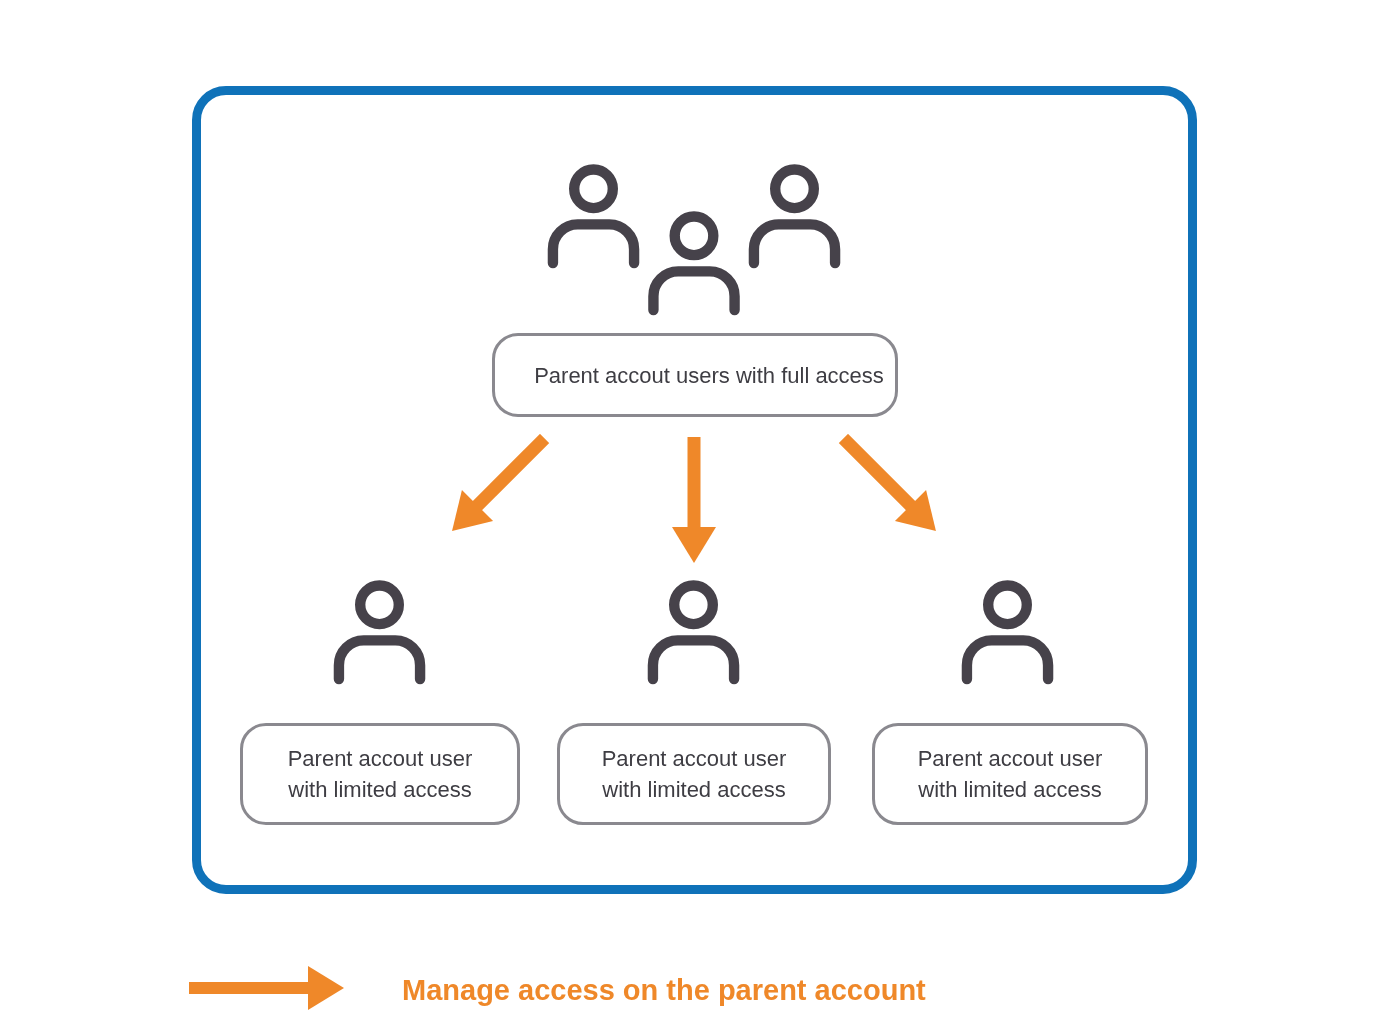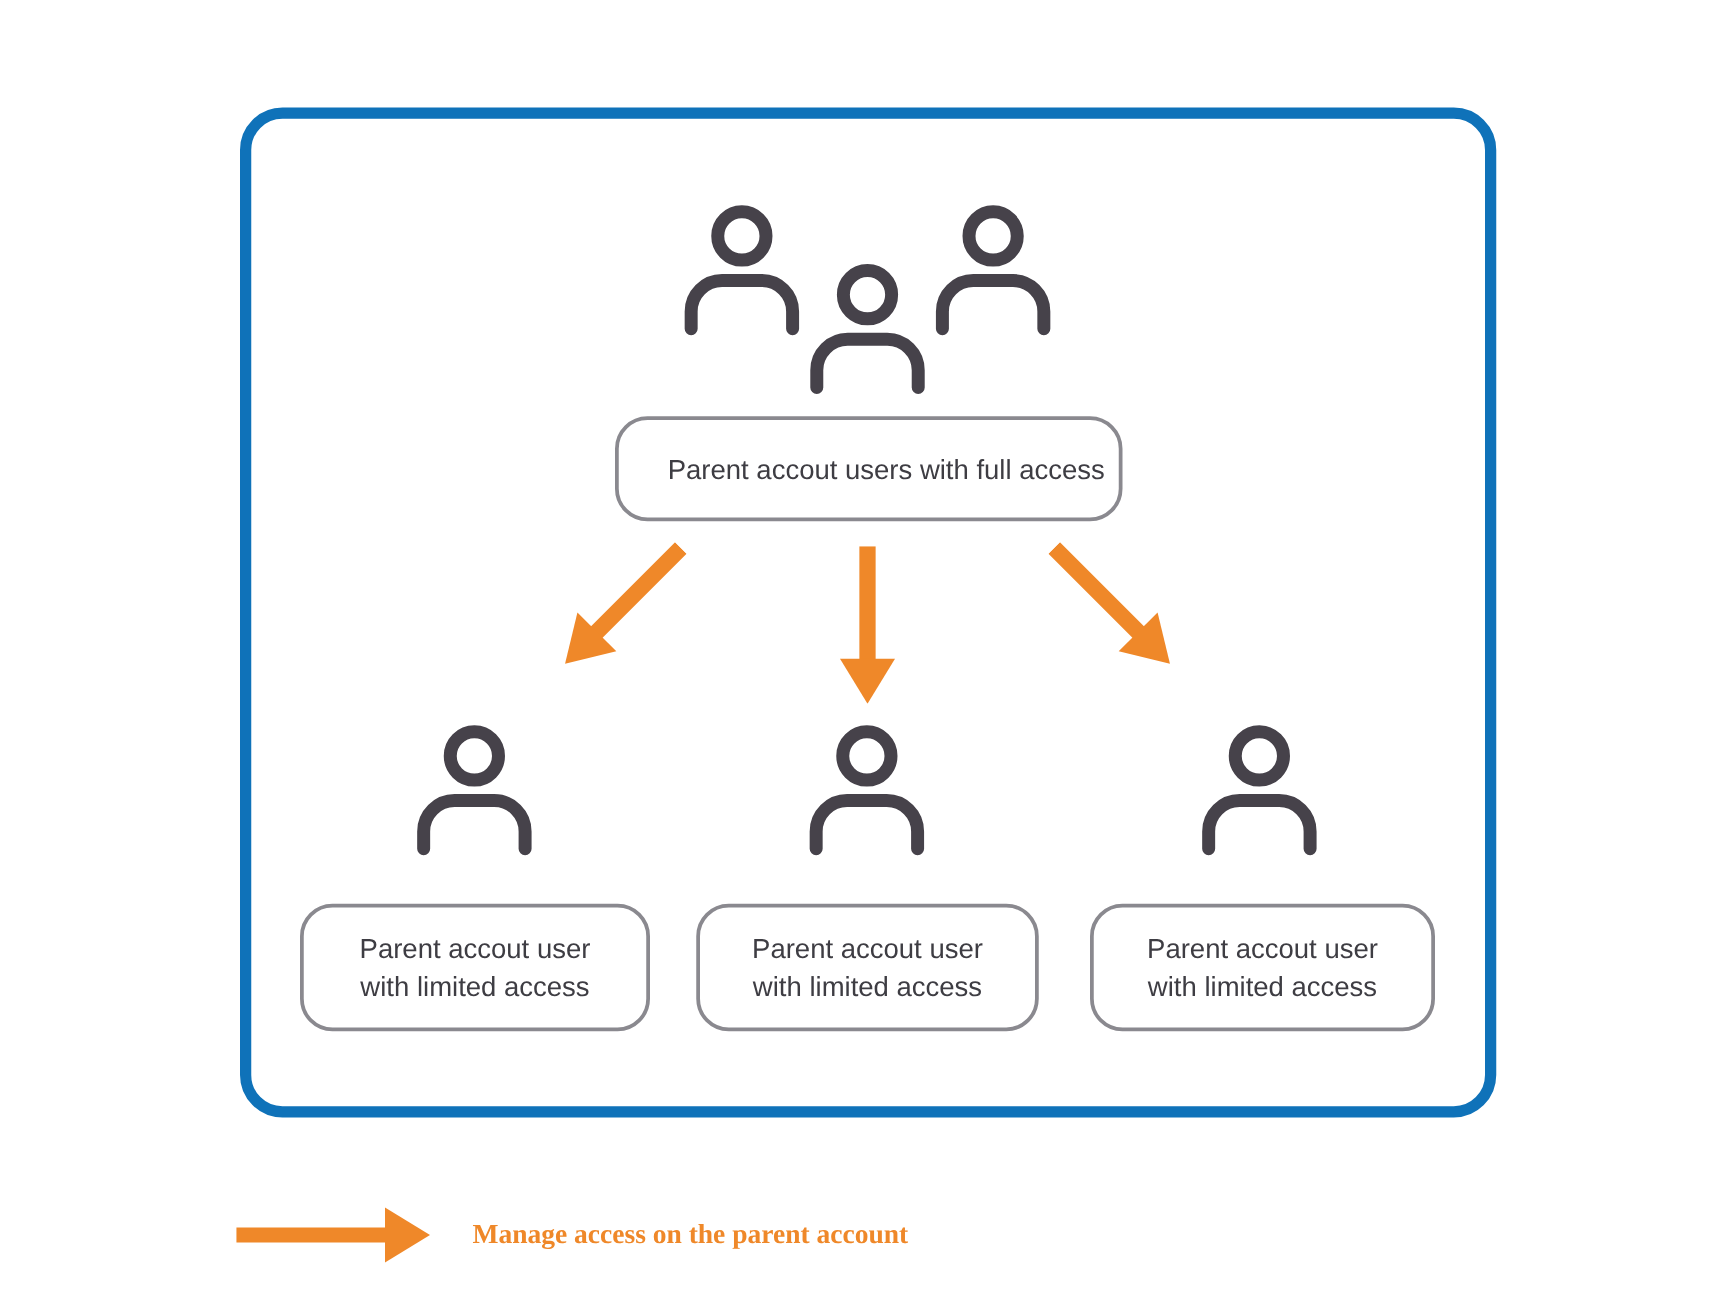--- a/index.html
+++ b/index.html
@@ -44,23 +44,23 @@
   .group-icon  { left:544px; top:158px; }
   .person-0 { left:332px; top:580px; }
   .person-1 { left:646px; top:580px; }
   .person-2 { left:960px; top:580px; }
   .arrow { position:absolute; fill:var(--orange, #EF8829); }
   .arrow-center { left:671px; top:437px; }
   .arrow-left   { left:475px; top:419px; transform:rotate(45deg); }
   .arrow-right  { left:867px; top:419px; transform:rotate(-45deg); }
   .legend-arrow { position:absolute; left:189px; top:965px; fill:var(--orange, #EF8829); }
   .legend-label {
-    position:absolute; left:378px; top:974px;
+    position:absolute; left:402px; top:974px;
     color:var(--orange, #EF8829);
-    font-size:22px; font-weight:bold;font-family:Liberation Serif, serif;
+    font-size:29px; font-weight:bold;
   }
   .hidden-defs { position:absolute; width:0; height:0; overflow:hidden; }
 </style>
 </head>
 <body>
 
 <div class="canvas">
 
   <svg class="hidden-defs" aria-hidden="true">
     <defs>

